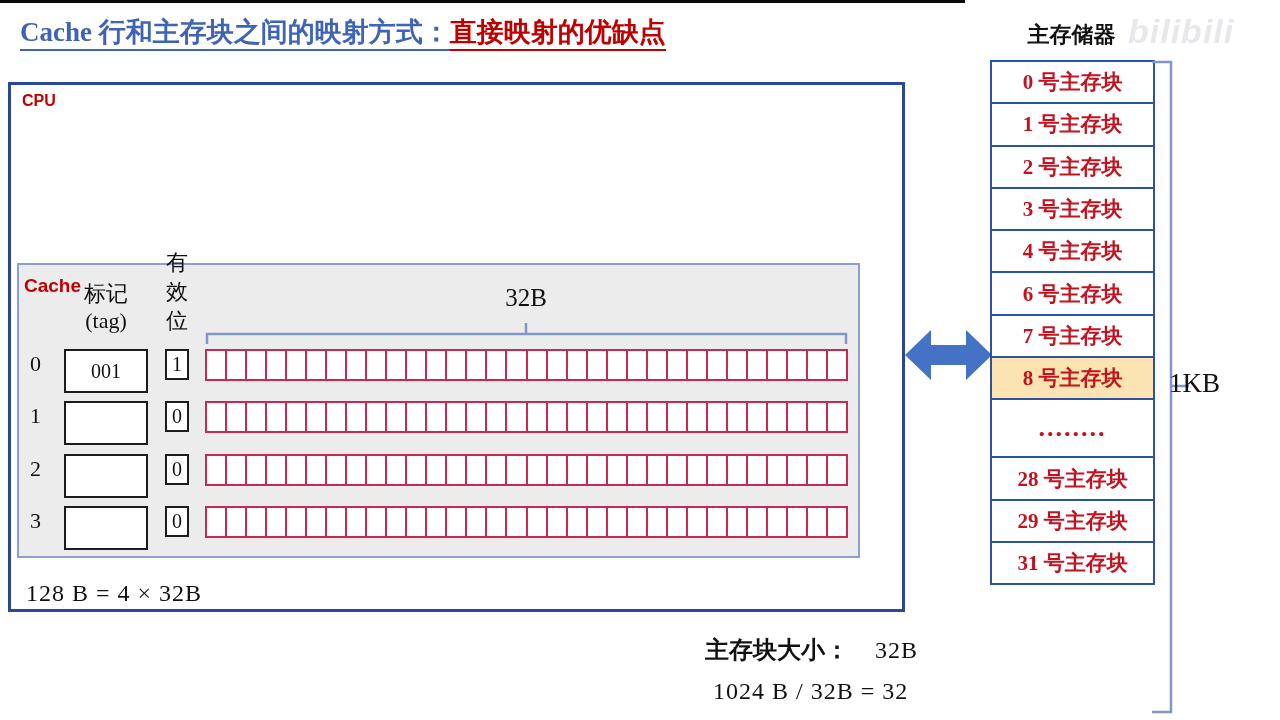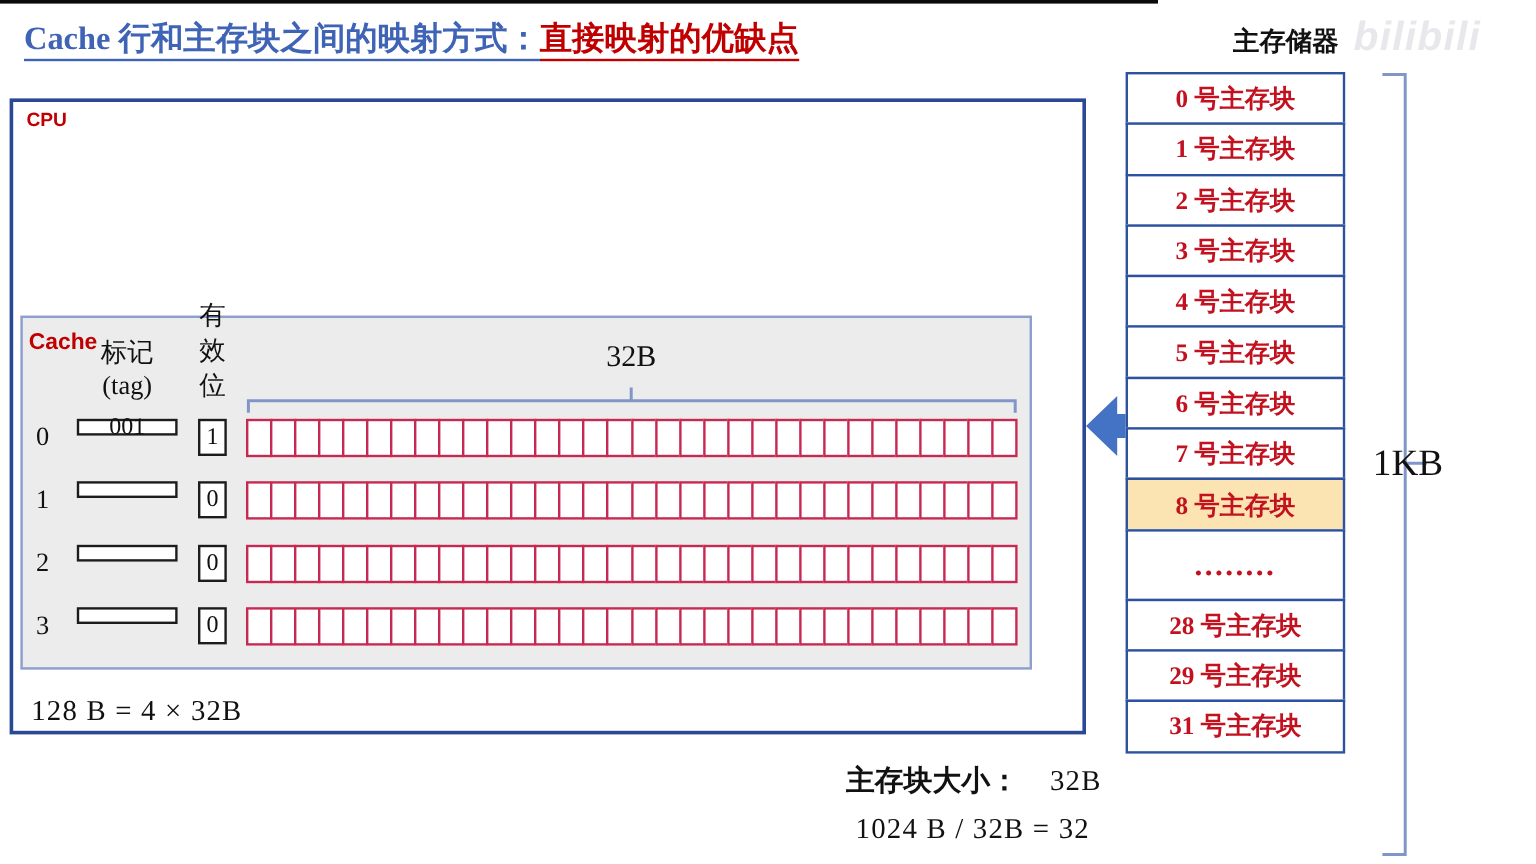--- a/index.html
+++ b/index.html
@@ -30,43 +30,43 @@
   .cache-label{left:24px;top:275px;font-family:"Liberation Sans","DejaVu Sans",sans-serif;
                font-size:19px;font-weight:bold;color:var(--accent-red);}
   .tag-header{left:56px;top:280px;width:100px;text-align:center;font-size:22px;line-height:27px;color:#111;}
   .valid-header{left:163px;top:248px;width:28px;text-align:center;font-size:22px;line-height:29px;color:#111;}
   .valid-header span{display:block;}
   .b32-label{left:466px;top:284px;width:120px;text-align:center;font-size:25px;color:#111;}
 
   
   .cache-row{position:absolute;left:0;width:905px;height:32px;}
   .row-index{position:absolute;left:30px;top:2px;width:24px;font-size:22px;color:#111;}
-  .tag-box{position:absolute;left:64px;top:0;width:84px;height:14px;border:2px solid #1c1c1c;
+  .tag-box{position:absolute;left:64px;top:0;width:84px;height:44px;border:2px solid #1c1c1c;
            background:#fff;box-sizing:border-box;display:flex;align-items:center;justify-content:center;
            font-size:20px;color:#111;}
   .valid-box{position:absolute;left:165px;top:0;width:24px;height:31px;border:2px solid #1c1c1c;
              background:#fff;box-sizing:border-box;display:flex;align-items:center;justify-content:center;
              font-size:20px;color:#111;}
   .stripe{position:absolute;left:205px;top:0;width:643px;height:32px;display:flex;}
   .cell{flex:1;border:2px solid var(--stripe-red);background:#fff;box-sizing:border-box;margin-left:-2px;}
   .cell:first-child{margin-left:0;}
 
   .formula128{left:26px;top:580px;font-size:24px;color:#111;letter-spacing:1px;}
 
   
   .mem-title{left:990px;top:20px;width:163px;text-align:center;font-family:"Liberation Sans","DejaVu Sans",sans-serif;
              font-size:22px;font-weight:bold;color:#111;}
-  .mem-col{left:938px;top:60px;width:183px;}
+  .mem-col{left:990px;top:60px;width:165px;}
   .mem-block{height:44.3px;border:2px solid var(--mem-border);box-sizing:border-box;background:#fff;
              display:flex;align-items:center;justify-content:center;
              font-size:21px;font-weight:600;color:var(--mem-text-red);}
   .mem-block + .mem-block{margin-top:-2px;}
   .mem-block.highlight{background:var(--highlight-yellow);}
   .mem-block.dots{height:60px;font-size:26px;font-weight:bold;letter-spacing:2px;}
-  .kb-label{left:1144px;top:368px;font-size:31px;color:#111;}
+  .kb-label{left:1169px;top:368px;font-size:27px;color:#111;}
 
   
   .footer1{left:705px;top:634px;font-size:24px;color:#111;font-weight:bold;}
   .footer1 .val{font-weight:normal;margin-left:26px;letter-spacing:1px;}
   .footer2{left:713px;top:678px;font-size:24px;color:#111;letter-spacing:1px;}
 
   svg{display:block;}
 </style>
 </head>
 <body>
@@ -283,21 +283,20 @@
     <polygon points="2,29 28,4 28,19 63,19 63,4 89,29 63,54 63,39 28,39 28,54" fill="var(--arrow-blue)"></polygon>
   </svg>
 
   <div class="abs mem-title">主存储器</div>
   <div class="abs mem-col">
       <div class="mem-block">0 号主存块</div>
       <div class="mem-block">1 号主存块</div>
       <div class="mem-block">2 号主存块</div>
       <div class="mem-block">3 号主存块</div>
       <div class="mem-block">4 号主存块</div>
-      <div class="mem-block">5 号主存块</div>
       <div class="mem-block">6 号主存块</div>
       <div class="mem-block">7 号主存块</div>
       <div class="mem-block highlight">8 号主存块</div>
       <div class="mem-block dots">........</div>
       <div class="mem-block">28 号主存块</div>
       <div class="mem-block">29 号主存块</div>
       <div class="mem-block">31 号主存块</div>
     </div>
 
   <svg class="abs" style="left:1150px;top:56px;" width="42" height="662">

